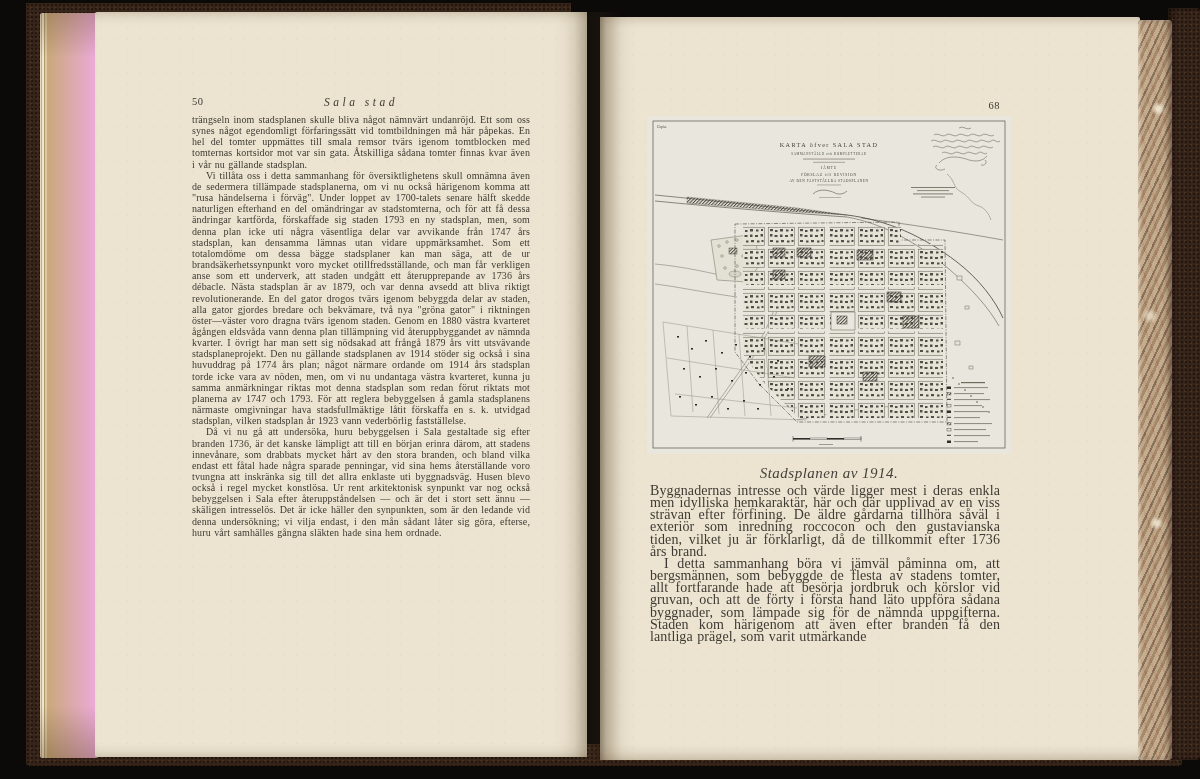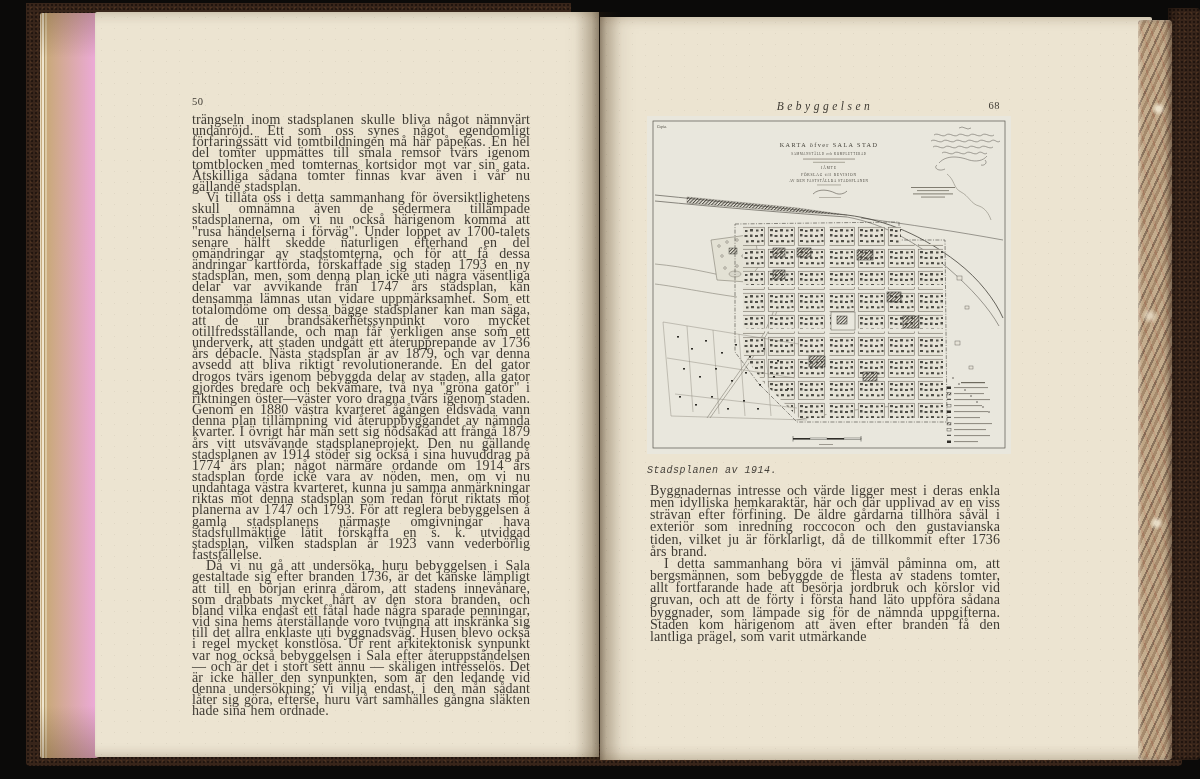--- a/index.html
+++ b/index.html
@@ -14,21 +14,21 @@
   #cover-bottom{left:26px;top:744px;width:1156px;height:22px;border-radius:0 0 4px 4px;}
   #cover-right{left:1168px;top:8px;width:32px;height:752px;border-radius:0 4px 4px 0;
          box-shadow:inset 4px 0 6px rgba(0,0,0,.45);}
   #stack-left{position:absolute;left:40px;top:13px;width:58px;height:745px;border-radius:2px;
          background:
            linear-gradient(180deg, rgba(90,65,35,.30), rgba(90,65,35,0) 6%, rgba(90,65,35,0) 93%, rgba(90,65,35,.35)),
            repeating-linear-gradient(90deg,#e7dabf 0 1px,#c6ac82 1px 2px,#efe6d0 2px 4px,#b39969 4px 5px,#dcc9a4 5px 7px,#caa97c 7px 8px,#ead    );
          background-color:#d8c5a0;}
   .page{position:absolute;background-color:#ece4d1;
         background-image:radial-gradient(rgba(120,110,85,.10) .6px, transparent .9px);
-        background-size:13px 11px;padding-left:12px;}
+        background-size:13px 11px;}
   #page-left{left:95px;top:12px;width:492px;height:745px;border-radius:2px 0 0 2px;
         box-shadow:inset -20px 0 24px -13px rgba(85,60,30,.38),
                    inset 0 10px 12px -10px rgba(85,60,30,.25),
                    inset 0 -10px 12px -10px rgba(85,60,30,.25);}
   #page-right{left:600px;top:17px;width:540px;height:743px;border-radius:0 2px 2px 0;
         box-shadow:inset 22px 0 26px -14px rgba(85,60,30,.40),
                    inset 0 10px 12px -10px rgba(85,60,30,.22),
                    inset 0 -12px 14px -10px rgba(85,60,30,.28);}
   #fore-edge{position:absolute;left:1138px;top:20px;width:34px;height:740px;border-radius:4px;
         background-color:#b49a79;
@@ -39,57 +39,57 @@
           repeating-linear-gradient(115deg, rgba(96,78,66,.50) 0 2px, rgba(198,174,142,.55) 2px 5px, rgba(148,118,92,.45) 5px 8px, rgba(212,192,162,.5) 8px 12px),
           repeating-linear-gradient(70deg, rgba(168,88,66,.38) 0 2px, transparent 2px 9px);
         box-shadow:inset 2px 0 3px rgba(255,252,240,.45), inset -4px 0 5px rgba(55,38,28,.5);}
   #gutter{position:absolute;left:575px;top:12px;width:46px;height:748px;pointer-events:none;
         background:linear-gradient(90deg, rgba(70,50,25,0) 0%, rgba(70,50,25,.16) 36%,
                    rgba(48,33,16,.34) 52%, rgba(70,50,25,.12) 68%, rgba(70,50,25,0) 100%);}
   .hdr{position:absolute;height:16px;color:#3e3a33;}
   .page-no{font-size:10.5px;letter-spacing:.5px;}
   .running-title{position:absolute;left:0;right:0;text-align:center;font-style:italic;
         font-size:11.5px;letter-spacing:3.5px;}
-  .body-text{position:absolute;color:#3e3a33;font-size:14px;text-align:justify;
+  .body-text{position:absolute;color:#3e3a33;font-size:10px;text-align:justify;
         letter-spacing:.1px;word-spacing:.8px;}
   .body-text p{margin:0;}
   .body-text p + p{text-indent:14px;}
   #lp-text{left:97px;top:102px;width:338px;line-height:11.15px;}
   #rp-text{left:50px;top:468px;width:350px;line-height:12.15px;font-size:14px;}
   #rp-figure{position:absolute;left:47px;top:99px;width:364px;}
-  .map-caption{text-align:left;font-style:italic;font-size:10px;letter-spacing:.5px;
-        color:#45413a;margin-top:7px;font-family:Liberation Mono, monospace;}
+  .map-caption{text-align:center;font-style:italic;font-size:15px;letter-spacing:.5px;
+        color:#45413a;margin-top:7px;}
   .map-text{font-family:"Liberation Serif", serif;fill:#45423a;}
 </style>
 </head>
 <body>
 
 <div id="scene">
 
   <div class="cover" id="cover-top"></div>
   <div class="cover" id="cover-left"></div>
   <div class="cover" id="cover-bottom"></div>
   <div class="cover" id="cover-right"></div>
 
   <div id="stack-left"></div>
 
   <div class="page" id="page-left">
     <div class="hdr" style="left:97px;top:84px;width:338px;">
       <span class="page-no" style="position:absolute;left:0;">50</span>
+      <span class="running-title">Sala stad</span>
     </div>
     <div class="body-text" id="lp-text">
       <p>trängseln inom stadsplanen skulle bliva något nämnvärt undanröjd.  Ett som oss synes något egendomligt förfaringssätt vid tomtbildningen må här påpekas.  En hel del tomter uppmättes till smala remsor tvärs igenom tomtblocken med tomternas kortsidor mot var sin gata.  Åtskilliga sådana tomter finnas kvar även i vår nu gällande stadsplan.</p>
       <p>Vi tillåta oss i detta sammanhang för översiktlighetens skull omnämna även de sedermera tillämpade stadsplanerna, om vi nu också härigenom komma att "rusa händelserna i förväg".  Under loppet av 1700-talets senare hälft skedde naturligen efterhand en del omändringar av stadstomterna, och för att få dessa ändringar kartförda, förskaffade sig staden 1793 en ny stadsplan, men, som denna plan icke uti några väsentliga delar var avvikande från 1747 års stadsplan, kan densamma lämnas utan vidare uppmärksamhet.  Som ett totalomdöme om dessa bägge stadsplaner kan man säga, att de ur brandsäkerhetssynpunkt voro mycket otillfredsställande, och man får verkligen anse som ett underverk, att staden undgått ett återupprepande av 1736 års débacle.  Nästa stadsplan är av 1879, och var denna avsedd att bliva riktigt revolutionerande.  En del gator drogos tvärs igenom bebyggda delar av staden, alla gator gjordes bredare och bekvämare, två nya "gröna gator" i riktningen öster—väster voro dragna tvärs igenom staden.  Genom en 1880 västra kvarteret ågången eldsvåda vann denna plan tillämpning vid återuppbyggandet av nämnda kvarter.  I övrigt har man sett sig nödsakad att frångå 1879 års vitt utsvävande stadsplaneprojekt.  Den nu gällande stadsplanen av 1914 stöder sig också i sina huvuddrag på 1774 års plan; något närmare ordande om 1914 års stadsplan torde icke vara av nöden, men, om vi nu undantaga västra kvarteret, kunna ju samma anmärkningar riktas mot denna stadsplan som redan förut riktats mot planerna av 1747 och 1793.  För att reglera bebyggelsen å gamla stadsplanens närmaste omgivningar hava stadsfullmäktige låtit förskaffa en s. k. utvidgad stadsplan, vilken stadsplan år 1923 vann vederbörlig fastställelse.</p>
       <p>Då vi nu gå att undersöka, huru bebyggelsen i Sala gestaltade sig efter branden 1736, är det kanske lämpligt att till en början erinra därom, att stadens innevånare, som drabbats mycket hårt av den stora branden, och bland vilka endast ett fåtal hade några sparade penningar, vid sina hems återställande voro tvungna att inskränka sig till det allra enklaste uti byggnadsväg. Husen blevo också i regel mycket konstlösa.  Ur rent arkitektonisk synpunkt var nog också bebyggelsen i Sala efter återuppståndelsen — och är det i stort sett ännu — skäligen intresselös.  Det är icke häller den synpunkten, som är den ledande vid denna undersökning; vi vilja endast, i den mån sådant låter sig göra, efterse, huru vårt samhälles gångna släkten hade sina hem ordnade.</p>
     </div>
   </div>
 
   <div class="page" id="page-right">
     <div class="hdr" style="left:50px;top:83px;width:350px;">
-      <span class="running-title">Bebyggelsen</span>
       <span class="page-no" style="position:absolute;right:0;">68</span>
     </div>
 
     <figure id="rp-figure" style="margin:0;">
       <svg width="364" height="338" viewBox="0 0 364 338">
         <defs>
           <pattern id="blk" width="30" height="22" patternUnits="userSpaceOnUse">
             <rect x="1.2" y="1.2" width="26.5" height="18.5" fill="#e5e2d6" stroke="#5d594f" stroke-width="0.5"></rect>
             <g fill="#35332d" opacity="0.85">
               <rect x="3" y="3" width="3" height="2.2"></rect>

